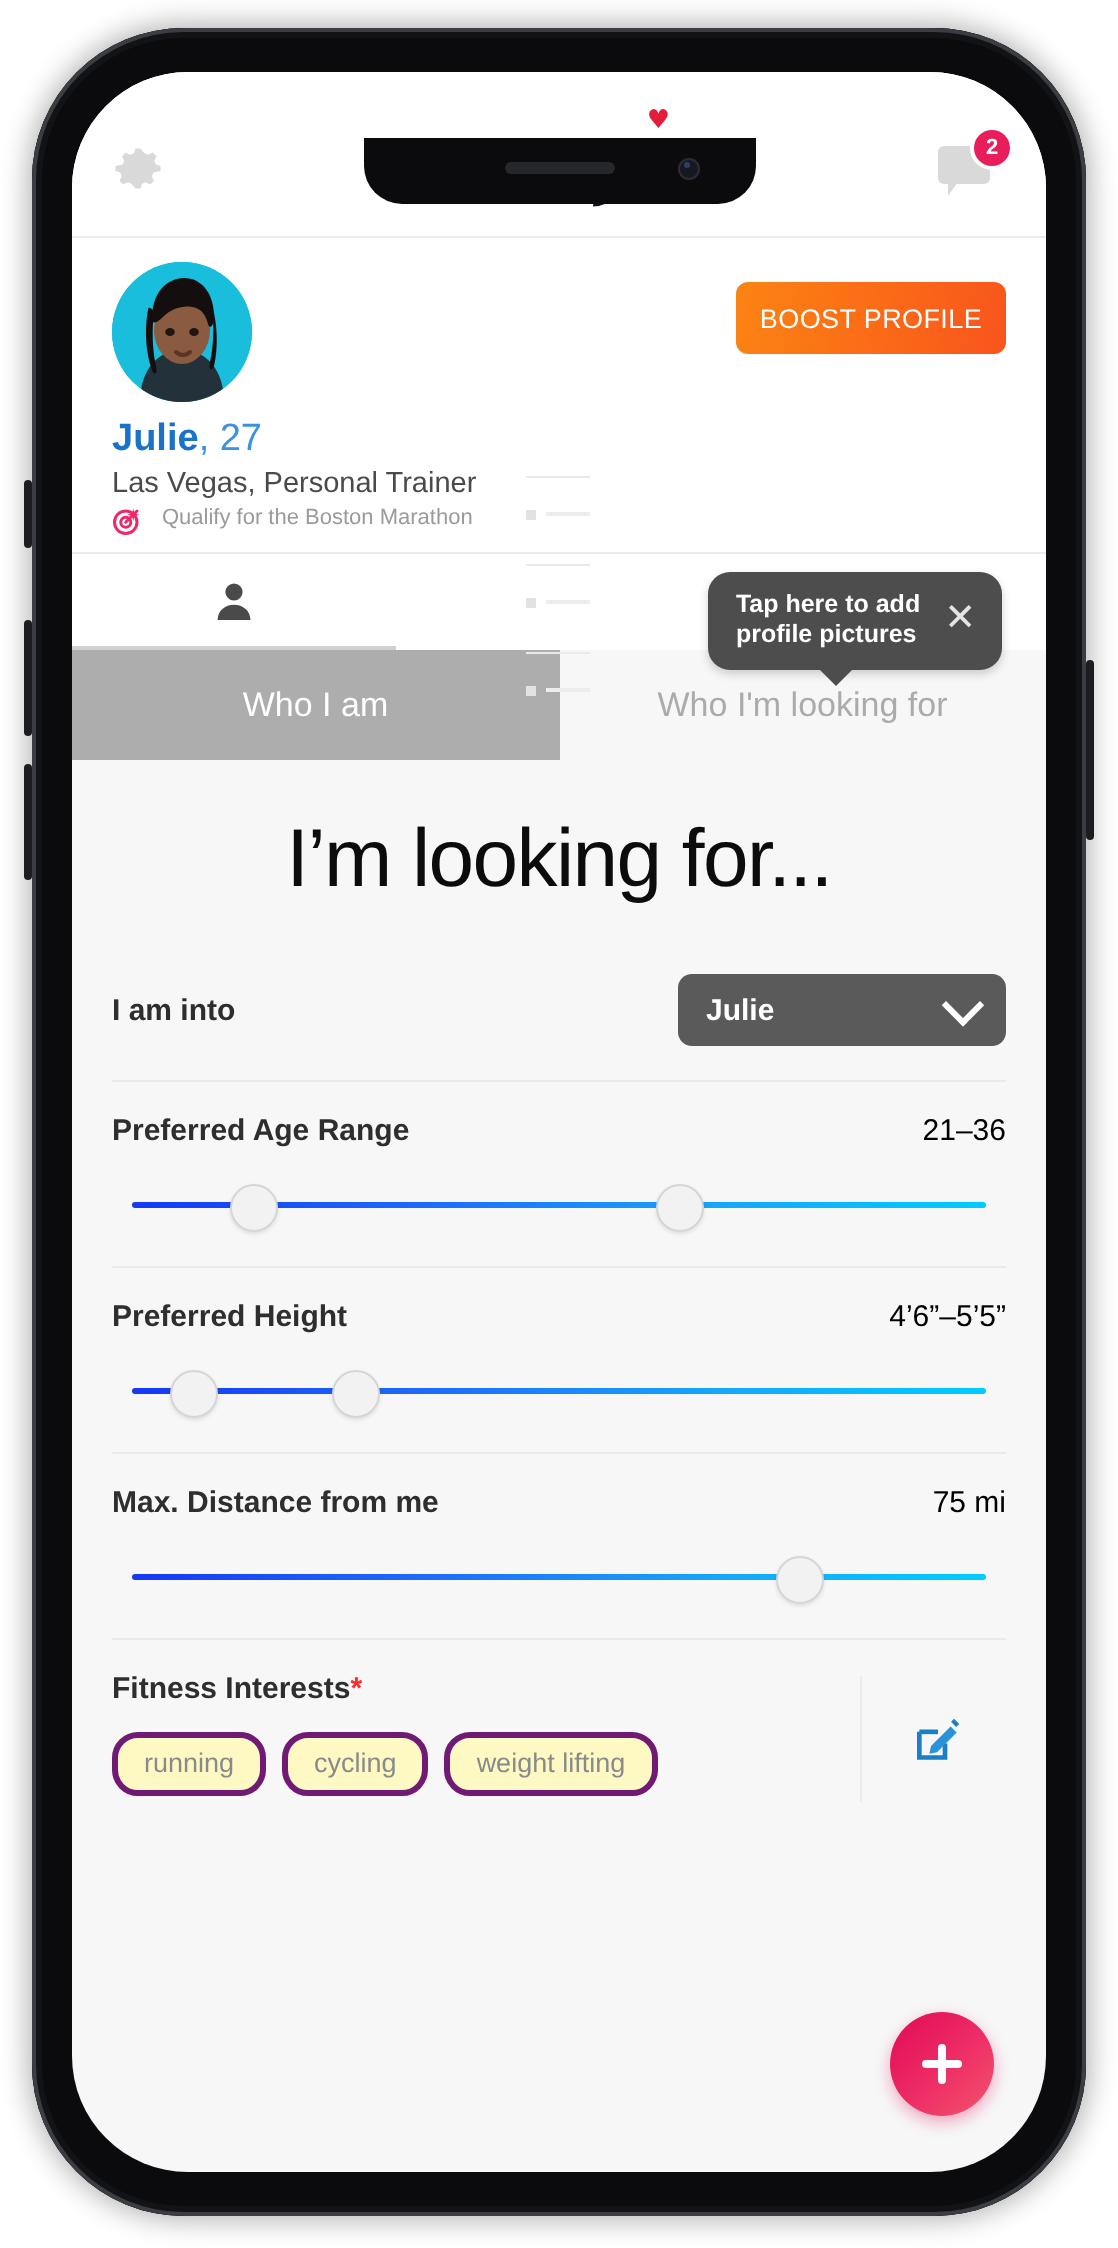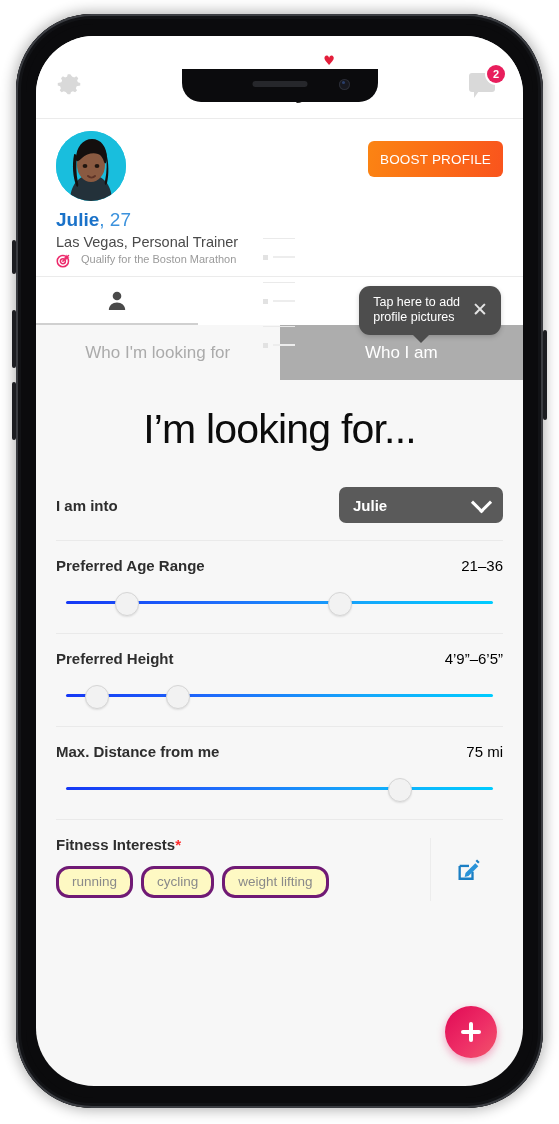--- a/index.html
+++ b/index.html
@@ -253,21 +253,21 @@
     padding: 9px 13px 10px 14px;
     display: flex;
     align-items: center;
     gap: 12px;
     z-index: 30;
     box-shadow: 0 2px 5px rgba(0,0,0,.18);
   }
   .tooltip-text {
     color: #fff;
     font-size: 12.5px;
-    font-weight: normal;
+    font-weight: bold;
     line-height: 15px;
     white-space: pre-line;
   }
   .tooltip-close {
     color: #e4e4e4;
     font-size: 19px;
     line-height: 14px;
     cursor: pointer;
     font-weight: 300;
   }
@@ -557,22 +557,22 @@
 
       <div class="tooltip">
         <div class="tooltip-text">Tap here to add
 profile pictures</div>
         <div class="tooltip-close">✕</div>
         <div class="tooltip-arrow"></div>
       </div>
     </div>
 
     <div class="main-tabs">
+      <div class="main-tab selected">Who I am</div>
       <div class="main-tab">Who I'm looking for</div>
-      <div class="main-tab selected">Who I am</div>
     </div>
 
     <div class="headline">I’m looking for...</div>
 
     <div class="form">
 
       <div class="row first">
         <div class="row-head">
           <span class="row-label">I am into</span>
           <div class="select">
@@ -590,21 +590,21 @@
         <div class="slider">
           <div class="slider-track"></div>
           <div class="handle" style="left:14%"></div>
           <div class="handle" style="left:64%"></div>
         </div>
       </div>
 
       <div class="row">
         <div class="row-head">
           <span class="row-label">Preferred Height</span>
-          <span class="row-value">4’9”–6’5”</span>
+          <span class="row-value">4’6”–5’5”</span>
         </div>
         <div class="slider">
           <div class="slider-track"></div>
           <div class="handle" style="left:7%"></div>
           <div class="handle" style="left:26%"></div>
         </div>
       </div>
 
       <div class="row">
         <div class="row-head">

